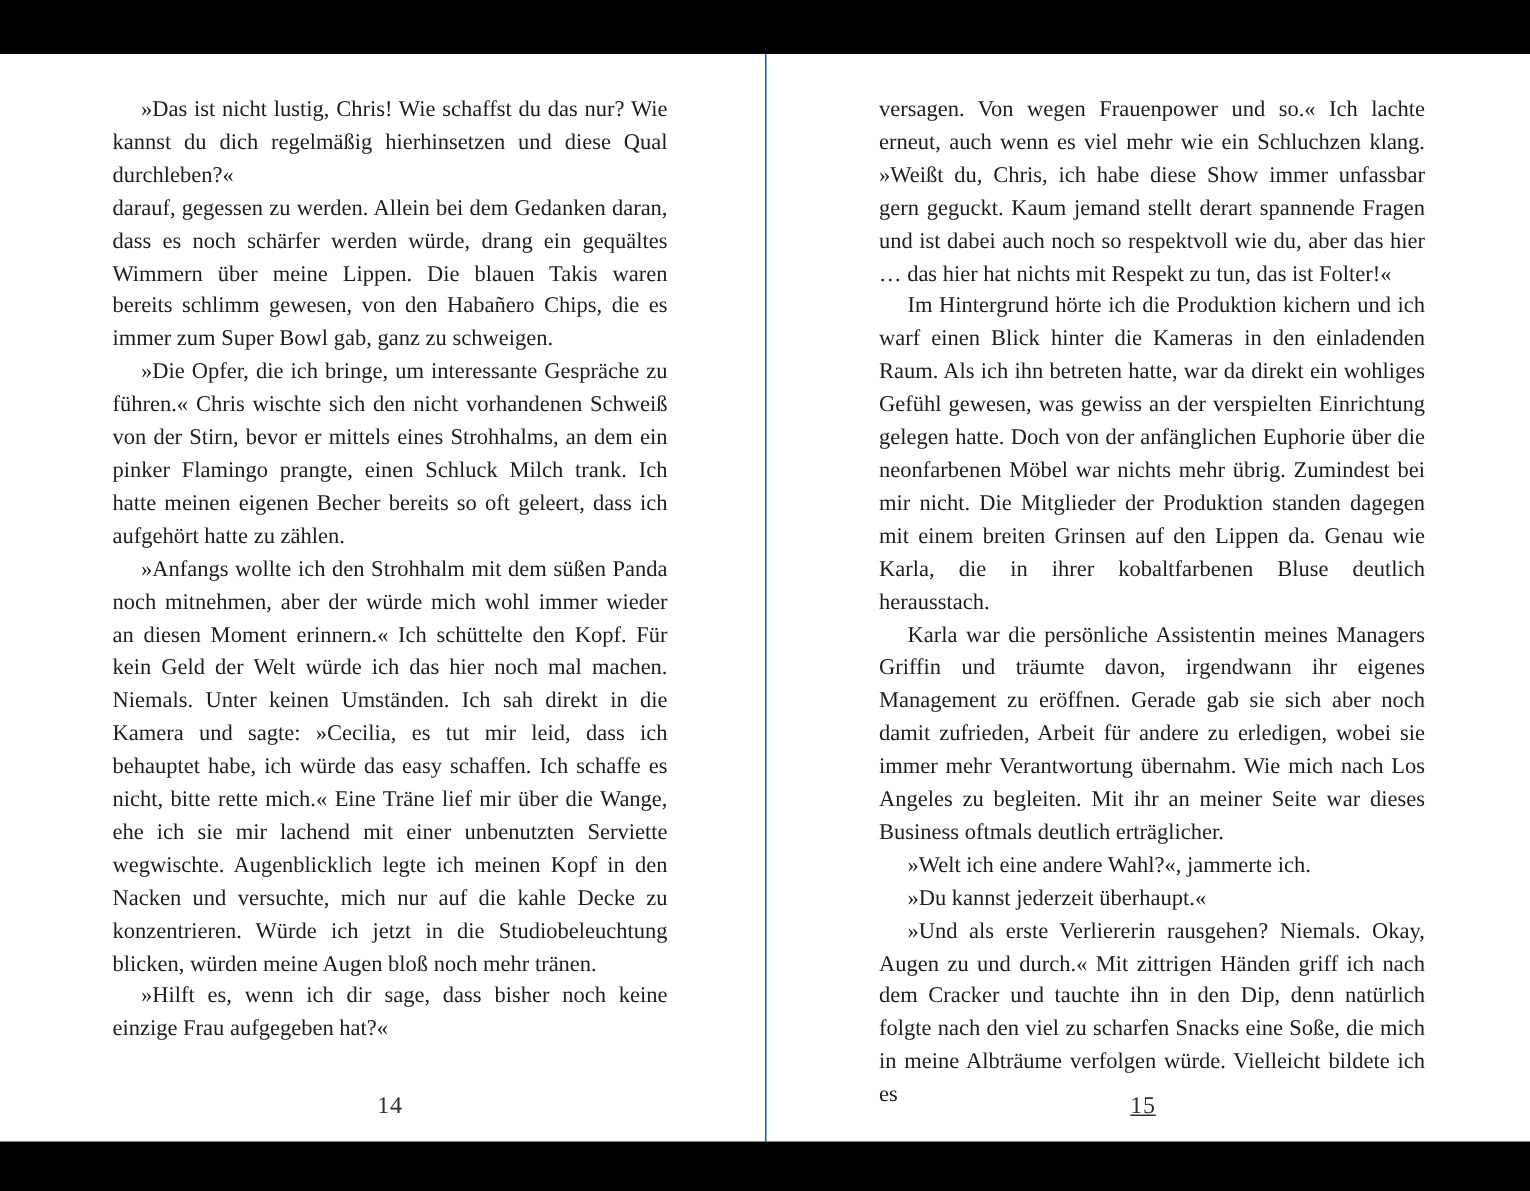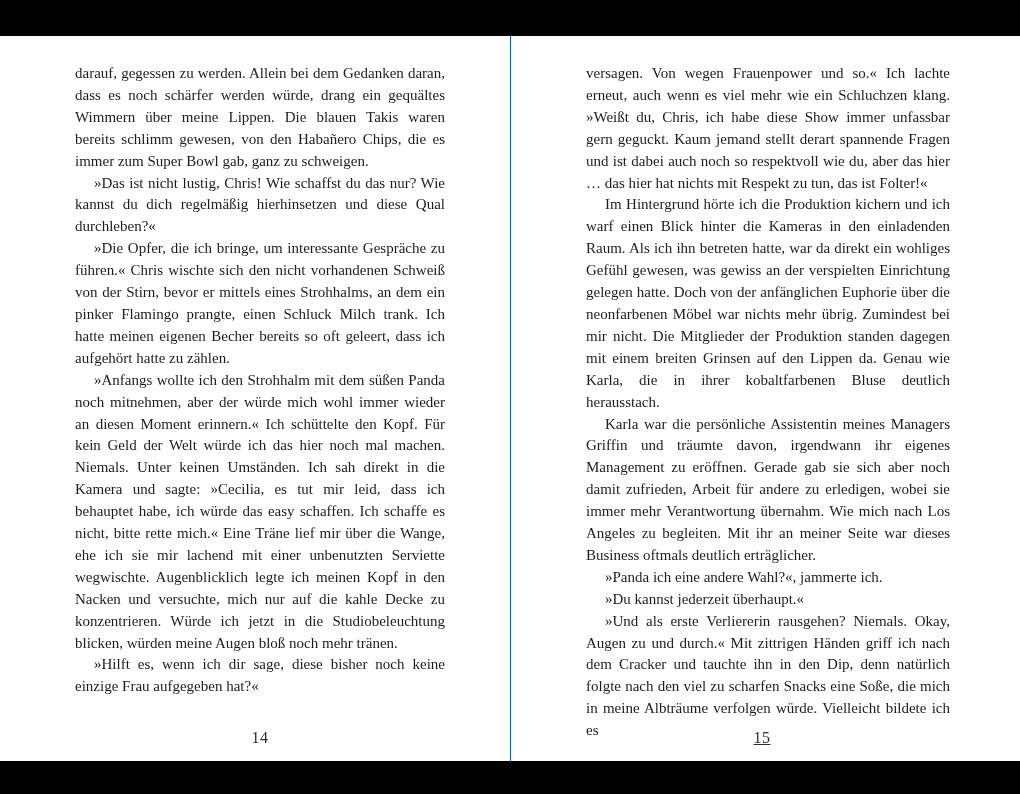--- a/index.html
+++ b/index.html
@@ -70,35 +70,35 @@
 </head>
 <body>
 
 <div class="screen">
   <div class="bar top"></div>
 
   <div class="pages">
 
     <div class="page left">
       <div class="text-block">
+          <p class="para indent">»Das ist nicht lustig, Chris! Wie schaffst du das nur? Wie kannst du dich regelmäßig hierhinsetzen und diese Qual durchleben?«</p>
           <p class="para">darauf, gegessen zu werden. Allein bei dem Gedanken daran, dass es noch schärfer werden würde, drang ein gequältes Wimmern über meine Lippen. Die blauen Takis waren bereits schlimm gewesen, von den Habañero Chips, die es immer zum Super Bowl gab, ganz zu schweigen.</p>
-          <p class="para indent">»Das ist nicht lustig, Chris! Wie schaffst du das nur? Wie kannst du dich regelmäßig hierhinsetzen und diese Qual durchleben?«</p>
           <p class="para indent">»Die Opfer, die ich bringe, um interessante Gespräche zu führen.« Chris wischte sich den nicht vorhandenen Schweiß von der Stirn, bevor er mittels eines Strohhalms, an dem ein pinker Flamingo prangte, einen Schluck Milch trank. Ich hatte meinen eigenen Becher bereits so oft geleert, dass ich aufgehört hatte zu zählen.</p>
           <p class="para indent">»Anfangs wollte ich den Strohhalm mit dem süßen Panda noch mitnehmen, aber der würde mich wohl immer wieder an diesen Moment erinnern.« Ich schüttelte den Kopf. Für kein Geld der Welt würde ich das hier noch mal machen. Niemals. Unter keinen Umständen. Ich sah direkt in die Kamera und sagte: »Cecilia, es tut mir leid, dass ich behauptet habe, ich würde das easy schaffen. Ich schaffe es nicht, bitte rette mich.« Eine Träne lief mir über die Wange, ehe ich sie mir lachend mit einer unbenutzten Serviette wegwischte. Augenblicklich legte ich meinen Kopf in den Nacken und versuchte, mich nur auf die kahle Decke zu konzentrieren. Würde ich jetzt in die Studiobeleuchtung blicken, würden meine Augen bloß noch mehr tränen.</p>
-          <p class="para indent">»Hilft es, wenn ich dir sage, diese bisher noch keine einzige Frau aufgegeben hat?«</p>
+          <p class="para indent">»Hilft es, wenn ich dir sage, dass bisher noch keine einzige Frau aufgegeben hat?«</p>
         </div>
       <div class="page-number">14</div>
     </div>
 
     <div class="page right">
       <div class="text-block">
           <p class="para">versagen. Von wegen Frauenpower und so.« Ich lachte erneut, auch wenn es viel mehr wie ein Schluchzen klang. »Weißt du, Chris, ich habe diese Show immer unfassbar gern geguckt. Kaum jemand stellt derart spannende Fragen und ist dabei auch noch so respektvoll wie du, aber das hier … das hier hat nichts mit Respekt zu tun, das ist Folter!«</p>
           <p class="para indent">Im Hintergrund hörte ich die Produktion kichern und ich warf einen Blick hinter die Kameras in den einladenden Raum. Als ich ihn betreten hatte, war da direkt ein wohliges Gefühl gewesen, was gewiss an der verspielten Einrichtung gelegen hatte. Doch von der anfänglichen Euphorie über die neonfarbenen Möbel war nichts mehr übrig. Zumindest bei mir nicht. Die Mitglieder der Produktion standen dagegen mit einem breiten Grinsen auf den Lippen da. Genau wie Karla, die in ihrer kobaltfarbenen Bluse deutlich herausstach.</p>
           <p class="para indent">Karla war die persönliche Assistentin meines Managers Griffin und träumte davon, irgendwann ihr eigenes Management zu eröffnen. Gerade gab sie sich aber noch damit zufrieden, Arbeit für andere zu erledigen, wobei sie immer mehr Verantwortung übernahm. Wie mich nach Los Angeles zu begleiten. Mit ihr an meiner Seite war dieses Business oftmals deutlich erträglicher.</p>
-          <p class="para indent">»Panda ich eine andere Wahl?«, jammerte ich.</p>
+          <p class="para indent">»Welt ich eine andere Wahl?«, jammerte ich.</p>
           <p class="para indent">»Du kannst jederzeit überhaupt.«</p>
           <p class="para indent">»Und als erste Verliererin rausgehen? Niemals. Okay, Augen zu und durch.« Mit zittrigen Händen griff ich nach dem Cracker und tauchte ihn in den Dip, denn natürlich folgte nach den viel zu scharfen Snacks eine Soße, die mich in meine Albträume verfolgen würde. Vielleicht bildete ich es</p>
         </div>
       <div class="page-number">15</div>
     </div>
 
   </div>
 
   <div class="bar bottom"></div>
 </div>

